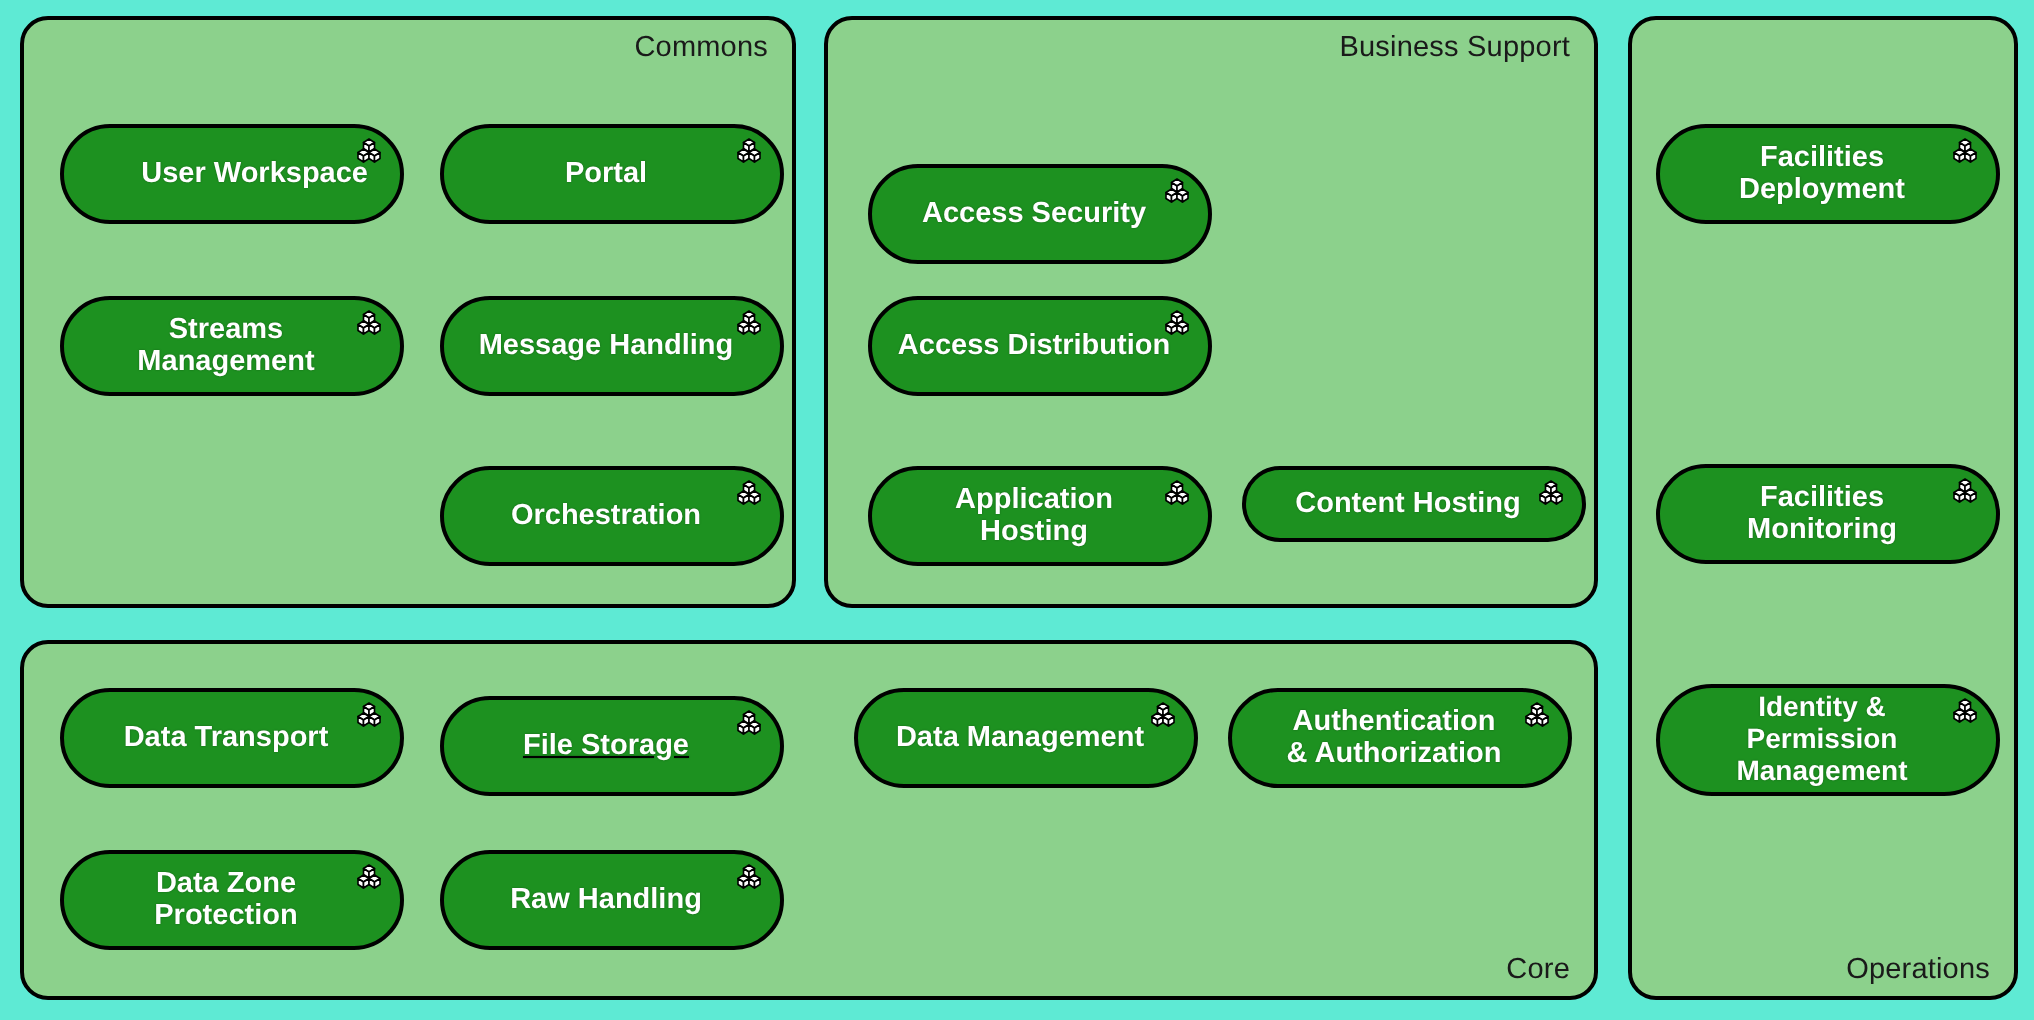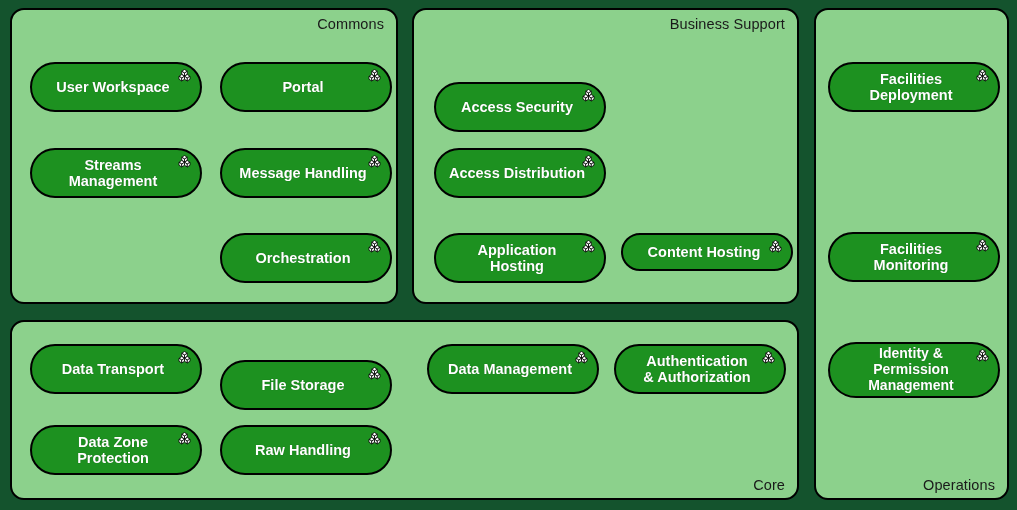--- a/index.html
+++ b/index.html
@@ -8,21 +8,21 @@
     padding: 0;
     background: #ffffff;
   }
   body {
     font-family: "Liberation Sans", sans-serif;
   }
   #canvas {
     position: relative;
     width: 1017px;
     height: 510px;
-    background: #14532d;
+    background: #5eead4;
     overflow: hidden;
   }
 
   
   .group {
     position: absolute;
     background: #8cd18c;
     border: 2px solid #000000;
     border-radius: 14px;
     box-sizing: border-box;
@@ -71,21 +71,21 @@
     height: 15px;
     pointer-events: none;
   }
 </style>
 </head>
 <body>
 
 <div id="canvas">
     <div class="group" style="left: 10px; top: 8px; width: 388px; height: 296px;">
       <div class="group-label tr">Commons</div>
-      <div class="pill" style="left: 18px; top: 52px; width: 172px; height: 50px; border-radius: 25px;">
+      <div class="pill" style="left: 18px; top: 52px; width: 172px; height: 50px; border-radius: 25px; justify-content: flex-end;">
         <span class="pill-label">User Workspace</span>
         <svg viewBox="0 0 34 30" class="comp-icon">
           <g>
             <path d="M11.5,4.5 L17,1 L22.5,4.5 L17,8 Z" fill="#ffffff" stroke="#000000" stroke-width="1.6" stroke-linejoin="round"></path>
             <path d="M11.5,4.5 L17,8 L17,14 L11.5,10.5 Z" fill="#ffffff" stroke="#000000" stroke-width="1.6" stroke-linejoin="round"></path>
             <path d="M22.5,4.5 L17,8 L17,14 L22.5,10.5 Z" fill="#ffffff" stroke="#000000" stroke-width="1.6" stroke-linejoin="round"></path>
           </g>
           <g>
             <path d="M6,14.5 L11.5,11 L17,14.5 L11.5,18 Z" fill="#ffffff" stroke="#000000" stroke-width="1.6" stroke-linejoin="round"></path>
             <path d="M6,14.5 L11.5,18 L11.5,24 L6,20.5 Z" fill="#ffffff" stroke="#000000" stroke-width="1.6" stroke-linejoin="round"></path>
@@ -346,21 +346,21 @@
             <path d="M6,14.5 L11.5,18 L11.5,24 L6,20.5 Z" fill="#ffffff" stroke="#000000" stroke-width="1.6" stroke-linejoin="round"></path>
             <path d="M17,14.5 L11.5,18 L11.5,24 L17,20.5 Z" fill="#ffffff" stroke="#000000" stroke-width="1.6" stroke-linejoin="round"></path>
           </g>
           <g>
             <path d="M17,14.5 L22.5,11 L28,14.5 L22.5,18 Z" fill="#ffffff" stroke="#000000" stroke-width="1.6" stroke-linejoin="round"></path>
             <path d="M17,14.5 L22.5,18 L22.5,24 L17,20.5 Z" fill="#ffffff" stroke="#000000" stroke-width="1.6" stroke-linejoin="round"></path>
             <path d="M28,14.5 L22.5,18 L22.5,24 L28,20.5 Z" fill="#ffffff" stroke="#000000" stroke-width="1.6" stroke-linejoin="round"></path>
           </g>
         </svg>
       </div>
-      <div class="pill" style="left: 208px; top: 38px; width: 172px; height: 50px; border-radius: 25px;">
+      <div class="pill" style="left: 208px; top: 26px; width: 172px; height: 50px; border-radius: 25px; text-decoration: underline;">
         <span class="pill-label">File Storage</span>
         <svg viewBox="0 0 34 30" class="comp-icon">
           <g>
             <path d="M11.5,4.5 L17,1 L22.5,4.5 L17,8 Z" fill="#ffffff" stroke="#000000" stroke-width="1.6" stroke-linejoin="round"></path>
             <path d="M11.5,4.5 L17,8 L17,14 L11.5,10.5 Z" fill="#ffffff" stroke="#000000" stroke-width="1.6" stroke-linejoin="round"></path>
             <path d="M22.5,4.5 L17,8 L17,14 L22.5,10.5 Z" fill="#ffffff" stroke="#000000" stroke-width="1.6" stroke-linejoin="round"></path>
           </g>
           <g>
             <path d="M6,14.5 L11.5,11 L17,14.5 L11.5,18 Z" fill="#ffffff" stroke="#000000" stroke-width="1.6" stroke-linejoin="round"></path>
             <path d="M6,14.5 L11.5,18 L11.5,24 L6,20.5 Z" fill="#ffffff" stroke="#000000" stroke-width="1.6" stroke-linejoin="round"></path>

